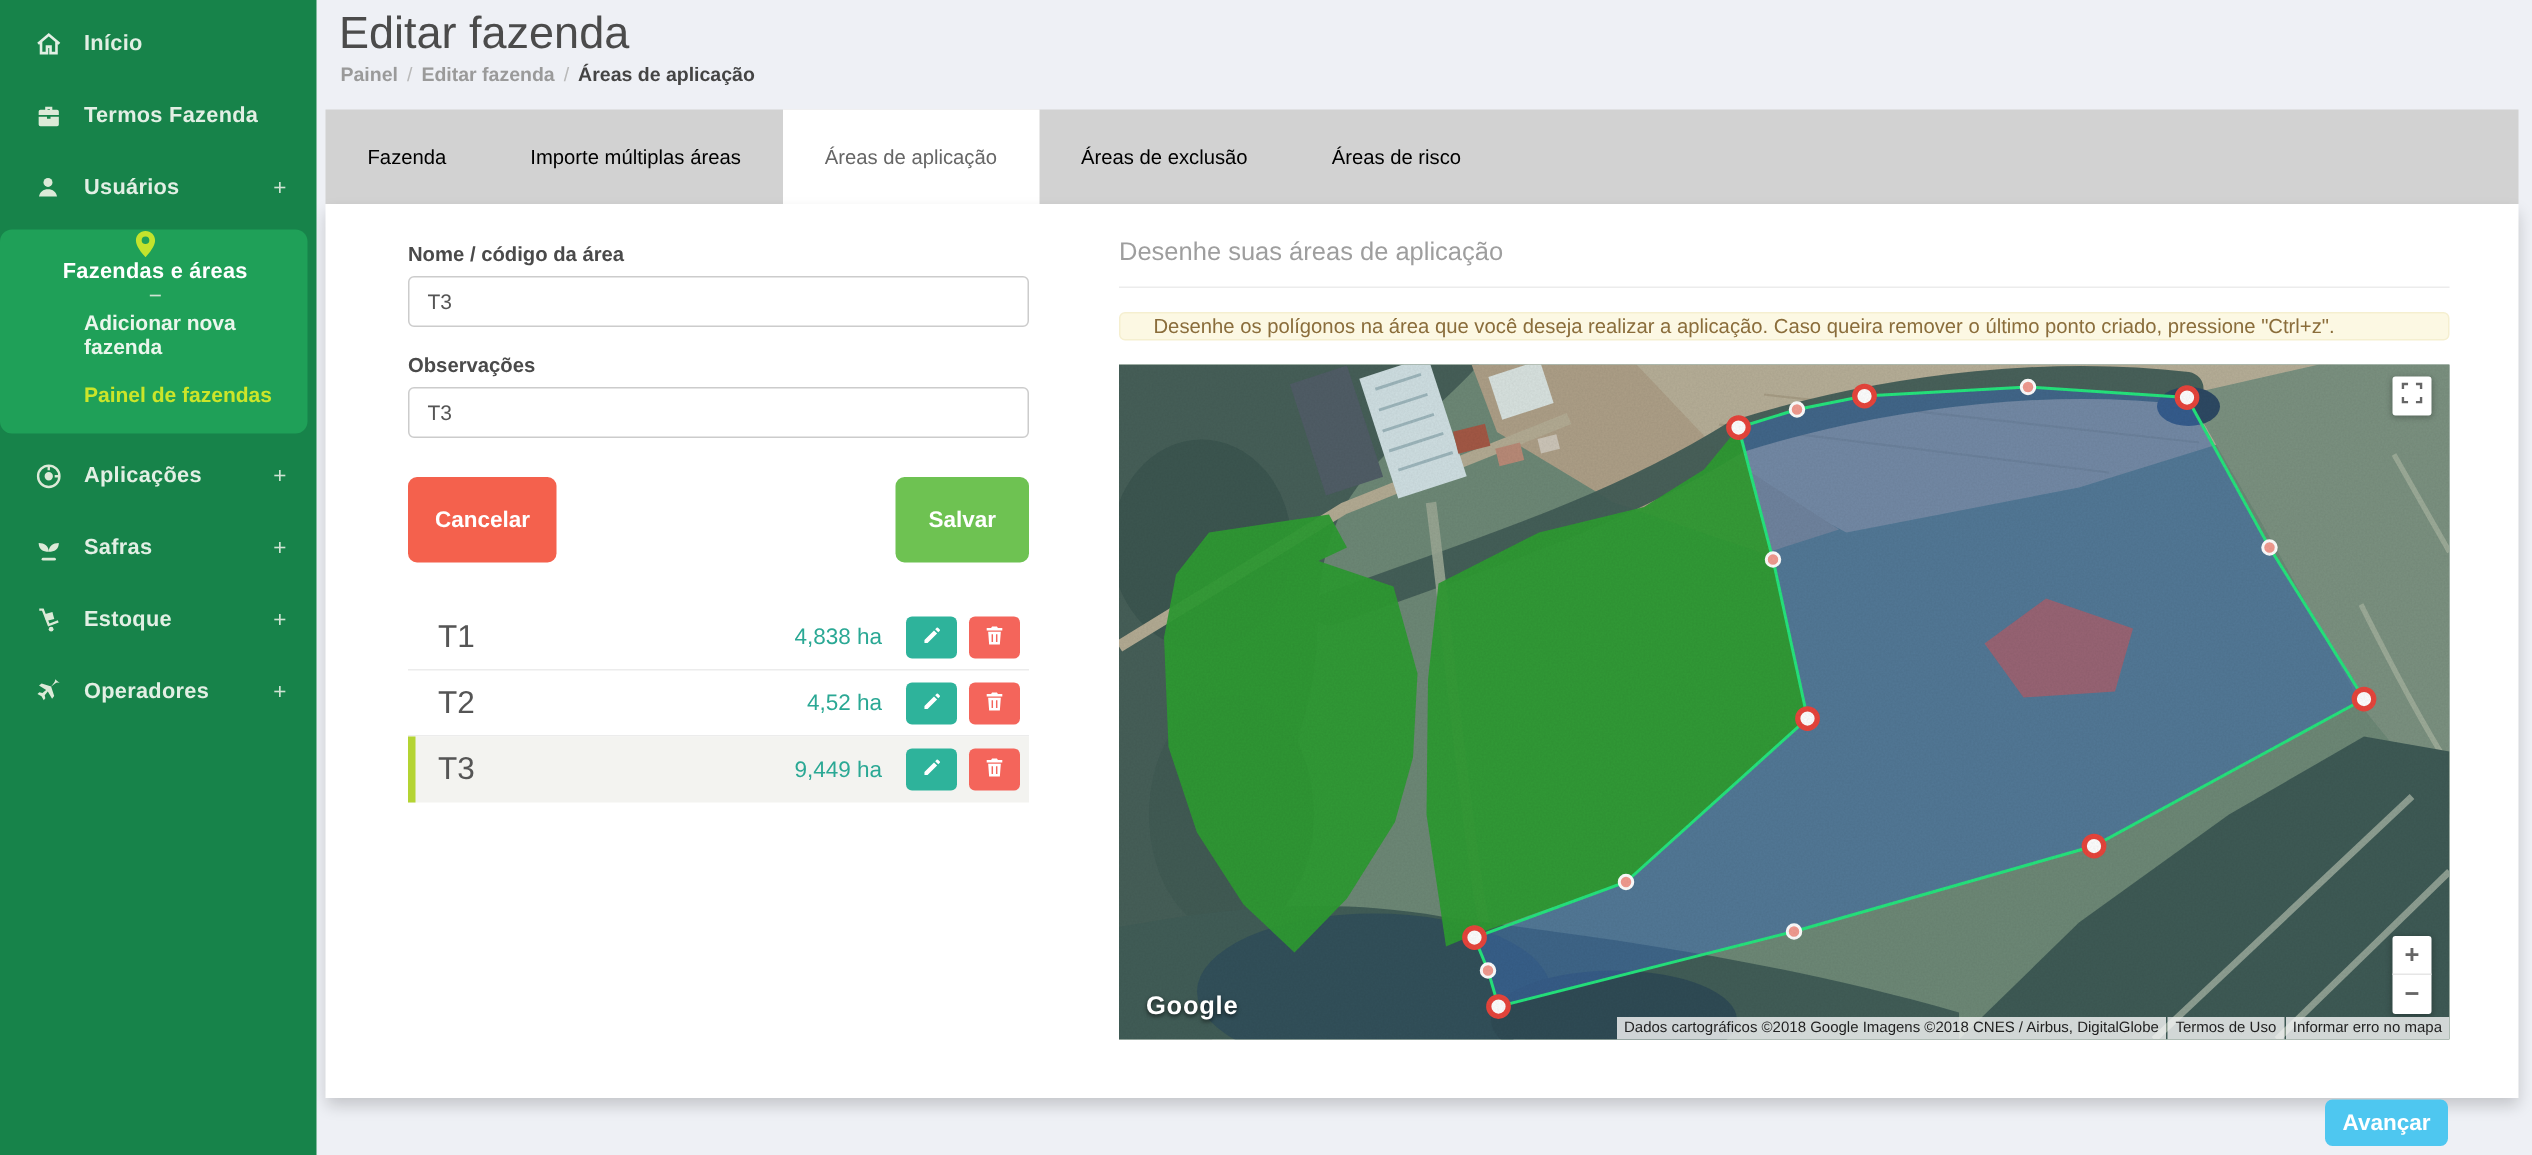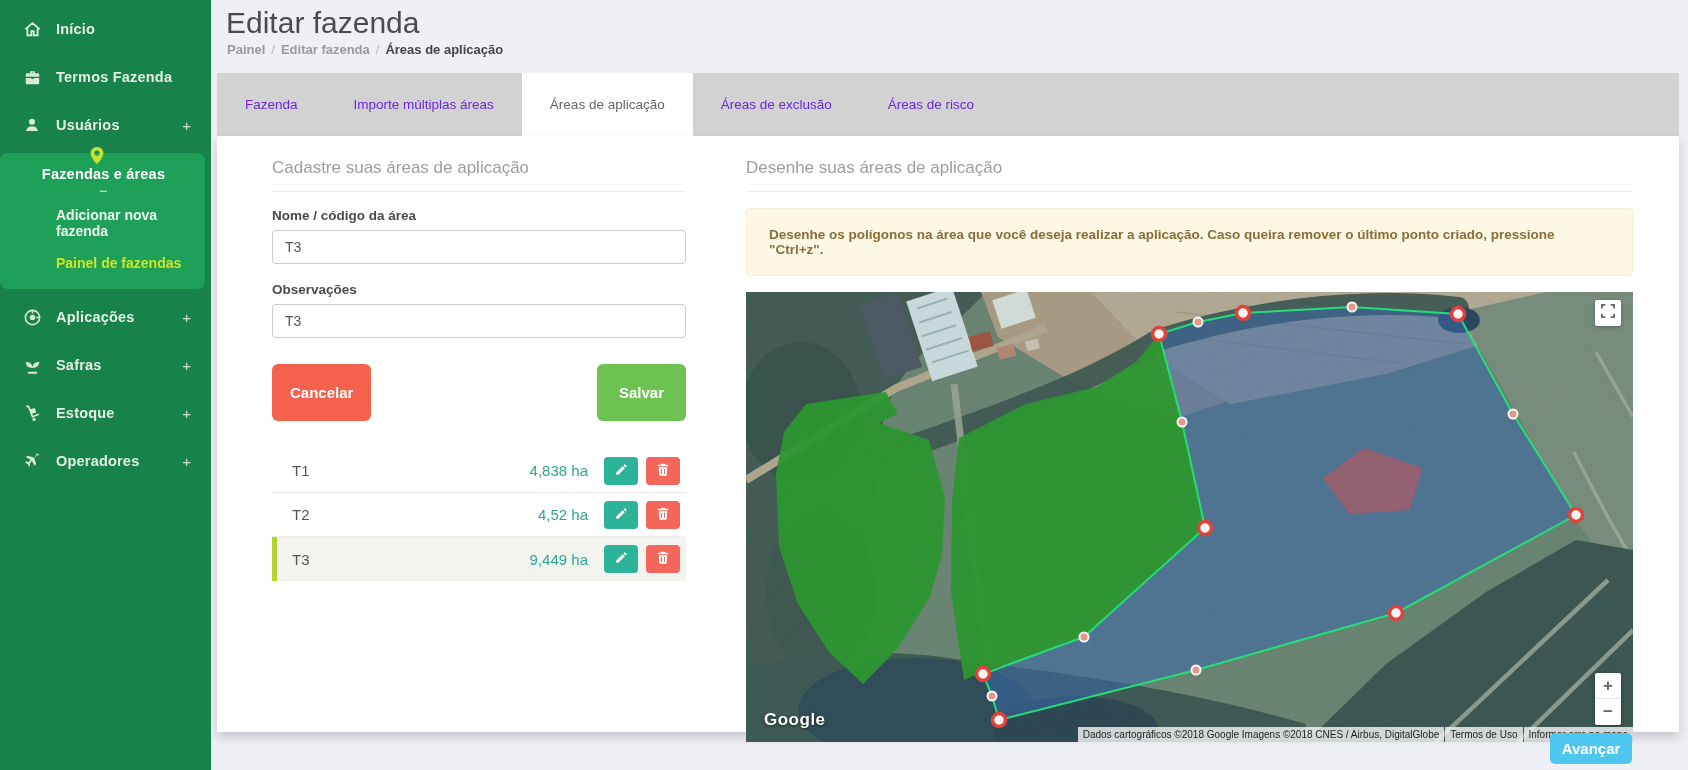--- a/index.html
+++ b/index.html
@@ -1,41 +1,41 @@
 <!DOCTYPE html>
 <html><head>
 <meta charset="utf-8">
 <style>
   * { margin:0; padding:0; box-sizing:border-box; }
   html,body { width:1688px; height:770px; overflow:hidden; }
   body { background:#eef0f5; font-family:"Liberation Sans", sans-serif; position:relative; }
 
   
   .sidebar { position:absolute; left:0; top:0; width:211px; height:770px; background:#17834a; padding-top:5px; z-index:5; }
-  .nav-item { height:48px; display:flex; align-items:center; padding:0 20px 0 22px; cursor:pointer;justify-content:flex-end; }
+  .nav-item { height:48px; display:flex; align-items:center; padding:0 20px 0 22px; cursor:pointer; }
   .nav-item .ic { width:20px; height:20px; margin-right:14px; flex:0 0 20px; display:flex; align-items:center; justify-content:center; }
   .nav-item .lbl { color:#e2efe4; font-size:14.5px; font-weight:700; flex:1; letter-spacing:.2px; }
   .nav-item .expander { color:#cfe3d3; font-size:15px; font-weight:400; }
   .nav-group { background:#1fa058; border-radius:8px; margin:4px 6px 4px 0; padding-bottom:10px; }
   .nav-group .nav-item { height:46px;flex-direction:column; }
   .nav-group .lbl { color:#ffffff; }
   .subnav-item { padding:8px 20px 8px 56px; color:#eaf6ec; font-size:14px; font-weight:600; cursor:pointer; }
   .subnav-item.active { color:#cbe52a; }
   svg.icon { display:block; }
 
   
   .content { position:absolute; left:211px; top:0; width:1477px; height:770px; }
   .page-title { position:absolute; left:15px; top:6px; font-size:30px; color:#4b4b4b; font-weight:400; }
   .breadcrumb { position:absolute; left:16px; top:42px; font-size:13px; font-weight:700; color:#9a9a9a; }
   .breadcrumb .sep { color:#b9b9b9; font-weight:400; padding:0 6px; }
   .breadcrumb .current { color:#444; }
 
   
   .tabbar { position:absolute; left:6px; top:73px; width:1462px; height:63px; background:#d2d2d2; display:flex; }
-  .tab { height:63px; line-height:63px; padding:0 28px; font-size:13.5px; color:#6d28d9; cursor:pointer; white-space:nowrap; }
+  .tab { height:63px; line-height:63px; padding:0 28px; font-size:13.5px; color:#000000; cursor:pointer; white-space:nowrap; }
   .tab.active { background:#ffffff; color:#666; }
 
   
   .panel { position:absolute; left:6px; top:136px; width:1462px; height:596px; background:#ffffff;
            box-shadow:0 5px 10px rgba(0,0,0,.18); padding:22px 46px 0 55px; display:flex; }
   .col-left { width:414px; flex:0 0 414px; }
   .col-right { width:887px; flex:0 0 887px; margin-left:60px; }
   .section-heading { font-size:17px; color:#9e9e9e; font-weight:400; padding-bottom:13px; border-bottom:1px solid #ececec; margin-bottom:16px; }
 
   .field-label { font-size:13.5px; font-weight:700; color:#4a4a4a; margin:4px 0 7px; }
@@ -43,28 +43,28 @@
 
   .btn-row { margin-top:12px; display:flex; justify-content:space-between; }
   .btn { border:none; border-radius:6px; color:#fff; font-weight:700; font-size:15px; padding:20px 18px; cursor:pointer; font-family:"Liberation Sans",sans-serif; }
   .btn-cancel { background:#f4614d; }
   .btn-save { background:#6ec252; padding:8px 22px; }
 
   .area-list { margin-top:28px; }
   .area-row { display:flex; align-items:center; height:44px; padding:0 6px 0 20px; }
   .area-row.bordered { border-bottom:1px solid #ececec; }
   .area-row.selected { background:#f3f3f0; border-left:5px solid #b4d433; padding-left:15px; }
-  .area-name { flex:1; font-size:15px; color:#555; }
+  .area-name { flex:1; font-size:21px; color:#555; }
   .area-size { font-size:15px; color:#2aa894; margin-right:16px; }
   .mini-btn { width:34px; height:28px; border:none; border-radius:4px; margin-left:0; cursor:pointer; display:flex; align-items:center; justify-content:center; }
   .mini-btn.edit { background:#2eb39b; margin-right:8px; }
   .mini-btn.del  { background:#f4655b; }
 
   
-  .alert { background:#fcf8e3; border:1px solid #f5efd0; border-radius:4px; padding:18px 22px; color:#8a6d3b; font-size:13.5px; margin-bottom:16px;font-weight:bold; }
+  .alert { background:#fcf8e3; border:1px solid #f5efd0; border-radius:4px; padding:1px 22px; color:#8a6d3b; font-size:13.5px; margin-bottom:16px; }
   .map { position:relative; width:887px; height:450px; overflow:hidden; background:#6d8876; }
   .map svg.basemap { position:absolute; left:0; top:0; }
 
   .map-ctl { position:absolute; background:#fff; box-shadow:0 1px 4px rgba(0,0,0,.3); border-radius:2px; }
   .fullscreen-btn { right:12px; top:8px; width:26px; height:26px; display:flex; align-items:center; justify-content:center; cursor:pointer; }
   .zoomctl { right:12px; bottom:17px; width:26px; height:52px; display:flex; flex-direction:column; cursor:pointer; }
   .zoomctl div { height:26px; display:flex; align-items:center; justify-content:center; color:#666; font-size:17px; font-weight:700; }
   .zoomctl .zin { border-bottom:1px solid #e6e6e6; }
 
   .google-logo { position:absolute; left:18px; bottom:12px; color:#fff; font-size:17px; font-weight:700; letter-spacing:.5px; text-shadow:0 1px 3px rgba(0,0,0,.65); }
@@ -180,21 +180,20 @@
     <div class="tab">Fazenda</div>
     <div class="tab">Importe múltiplas áreas</div>
     <div class="tab active">Áreas de aplicação</div>
     <div class="tab">Áreas de exclusão</div>
     <div class="tab">Áreas de risco</div>
   </div>
 
   <div class="panel">
 
     <div class="col-left">
-      <div class="section-heading">Cadastre suas áreas de aplicação</div>
 
       <div class="field-label">Nome / código da área</div>
       <input class="text-input" type="text" value="T3" style="">
 
       <div class="field-label">Observações</div>
       <input class="text-input" type="text" value="T3" style="">
 
       <div class="btn-row">
         <button class="btn btn-cancel">Cancelar</button>
         <button class="btn btn-save">Salvar</button>

